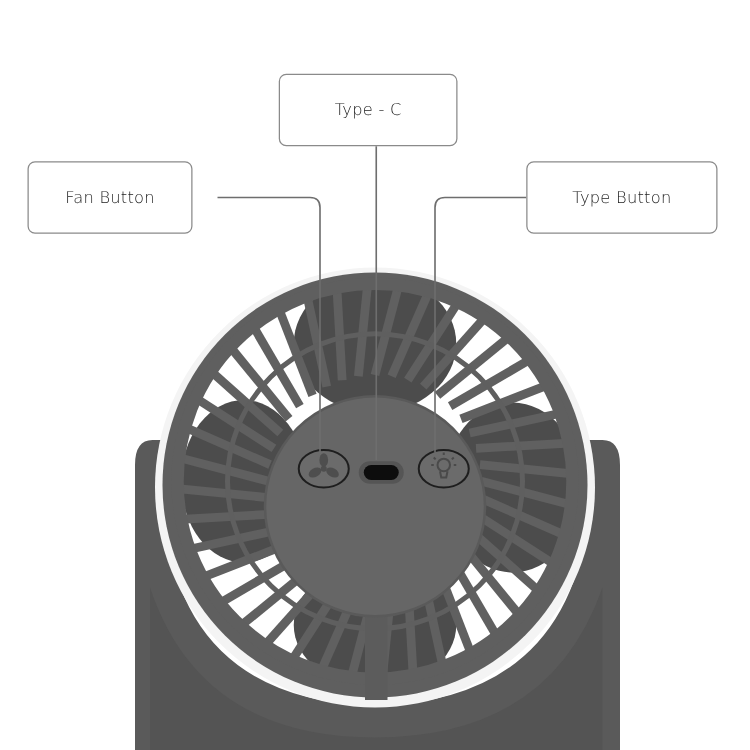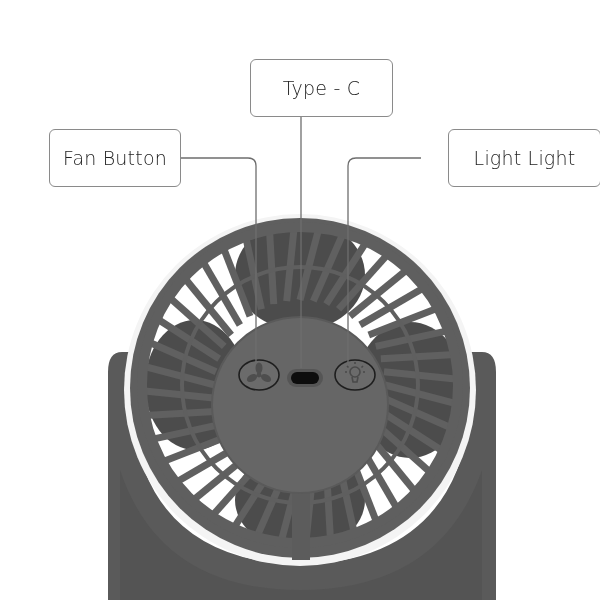--- a/index.html
+++ b/index.html
@@ -1,21 +1,21 @@
 <!DOCTYPE html>
 <html><head>
 <meta charset="utf-8">
 <style>
   html, body { margin:0; padding:0; background:#ffffff; }
   body { width:600px; height:600px; position:relative; overflow:hidden; font-family:"DejaVu Sans", sans-serif; }
   .label-box {
     position:absolute; box-sizing:border-box;
     border:1.3px solid #8a8a8a; border-radius:6px; background:#fff;
     display:flex; align-items:center; justify-content:center;
-    font-size:19px; color:#222; font-weight:300; letter-spacing:0.2px;margin-left:27px;
+    font-size:13px; color:#222; font-weight:300; letter-spacing:0.2px;
   }
   #lbl-type { left:223px; top:59px; width:143px; height:58px; }
   #lbl-fan { left:22px; top:129px; width:132px; height:58px; }
   #lbl-light { left:421px; top:129px; width:153px; height:58px; }
   svg.stage { position:absolute; left:0; top:0; }
 </style>
 </head>
 <body>
 
 <svg class="stage" width="600" height="600" viewBox="0 0 600 600">
@@ -115,13 +115,13 @@
 
   <g stroke="#6e6e6e" stroke-width="1.3" fill="none">
     <path d="M174 158 L248 158 Q256 158 256 166 L256 362"></path>
     <path d="M301 117 L301 368"></path>
     <path d="M421 158 L356 158 Q348 158 348 166 L348 362"></path>
   </g>
 </svg>
 
 <div id="lbl-type" class="label-box">Type - C</div>
 <div id="lbl-fan" class="label-box">Fan Button</div>
-<div id="lbl-light" class="label-box">Light Light</div>
+<div id="lbl-light" class="label-box">Type Button</div>
 
 </body></html>

